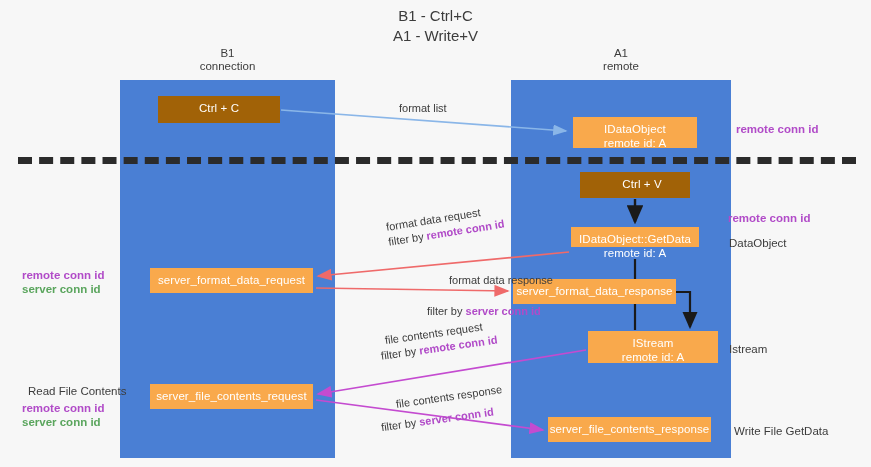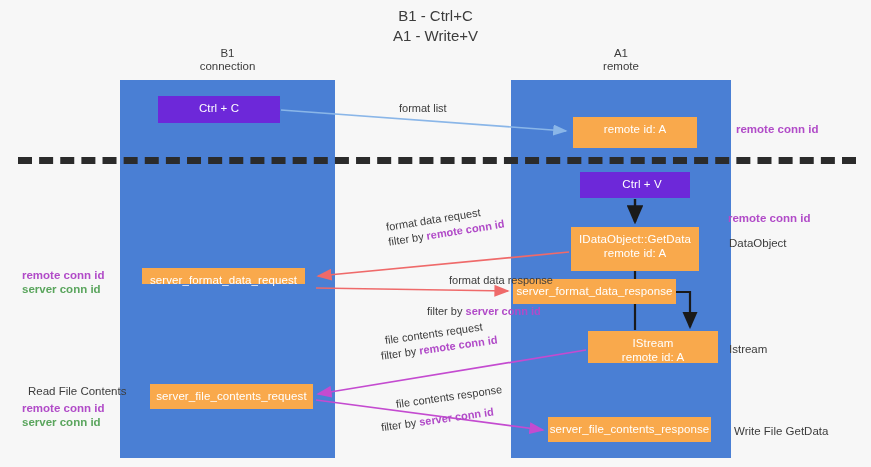--- a/index.html
+++ b/index.html
@@ -58,30 +58,30 @@
   
   .node {
     box-sizing: border-box;
     color: #ffffff;
     font-size: 11.5px;
     text-align: center;
     line-height: 14px;
     padding-top: 5px;
     letter-spacing: .1px;
   }
-  .node.green { background: #6d28d9; }
+  .node.green { background: #a16207; }
   .node.orange { background: #f9a council; }
   .node.orange { background: #f9a council; }
   .orange { background: #f9a94c; }
 
   #n-ctrlc   { left: 158px; top: 96px;  width: 122px; height: 27px; }
   #n-idobj   { left: 573px; top: 117px; width: 124px; height: 31px; }
   #n-ctrlv   { left: 580px; top: 172px; width: 110px; height: 26px; padding-left: 14px; }
-  #n-getdata { left: 571px; top: 227px; width: 128px; height: 44px; }
-  #n-sfdreq  { left: 142px; top: 268px; width: 163px; height: 16px; }
+  #n-getdata { left: 571px; top: 227px; width: 128px; height: 20px; }
+  #n-sfdreq  { left: 150px; top: 268px; width: 163px; height: 25px; }
   #n-sfdres  { left: 513px; top: 279px; width: 163px; height: 25px; }
   #n-istream { left: 588px; top: 331px; width: 130px; height: 32px; }
   #n-sfcreq  { left: 150px; top: 384px; width: 163px; height: 25px; }
   #n-sfcres  { left: 548px; top: 417px; width: 163px; height: 25px; }
 
   .node .l2 { display: block; }
 
   
   .side {
     font-size: 11.5px;
@@ -176,20 +176,21 @@
     <line x1="316" y1="400" x2="543" y2="430" stroke="#c44bd0" stroke-width="1.7" marker-end="url(#ah-mag)"></line>
   </svg>
 
   <div class="abs" id="divider"></div>
 
   <div class="abs node green" id="n-ctrlc">
     <span>Ctrl + C</span>
   </div>
 
   <div class="abs node orange" id="n-idobj">
+    <span class="l2">IDataObject</span>
     <span class="l2">remote id: A</span>
   </div>
 
   <div class="abs node green" id="n-ctrlv">
     <span>Ctrl + V</span>
   </div>
 
   <div class="abs node orange" id="n-getdata">
     <span class="l2">IDataObject::GetData</span>
     <span class="l2">remote id: A</span>

